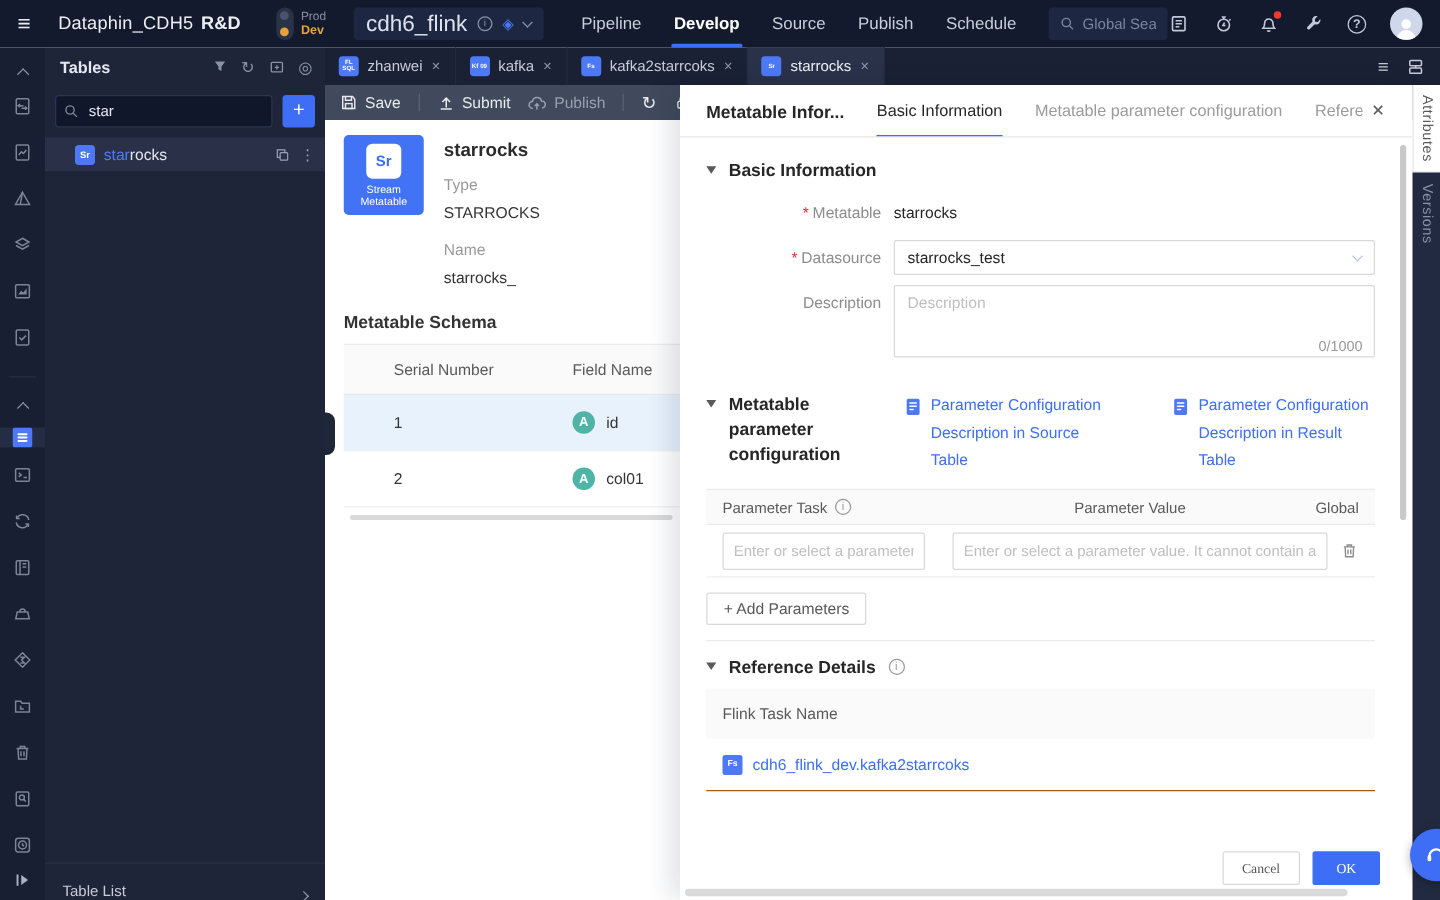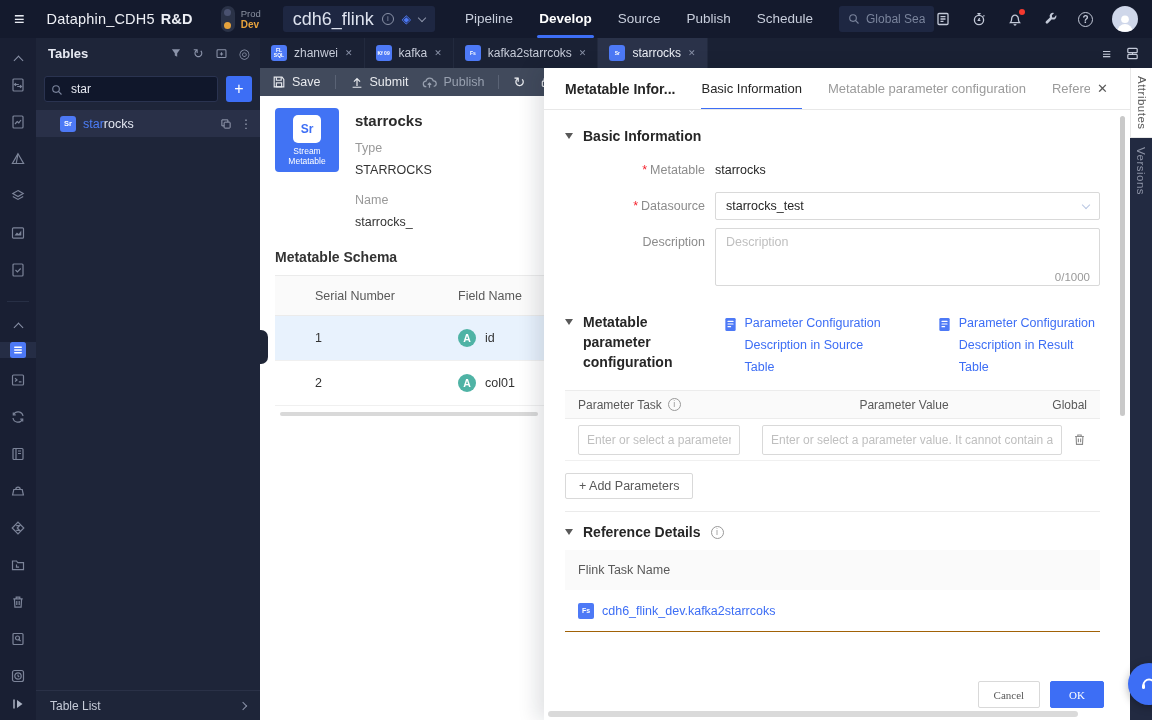--- a/index.html
+++ b/index.html
@@ -68,21 +68,21 @@
   .psearch input { width:100%; height:26px; background:#10172b; border:1px solid #2a3350; border-radius:3px; color:#e6e9f2; font-size:12px; padding:0 8px 0 26px; outline:none; font-family:"Liberation Sans",sans-serif; }
   .psearch .mag { position:absolute; left:7px; top:6px; color:#7a849c; }
   .plusbtn { width:26px; height:26px; background:#3d6ef5; border-radius:3px; color:#fff; font-size:16px; display:flex; align-items:center; justify-content:center; cursor:pointer; flex:none; }
   .tree-item { height:27px; background:#293048; display:flex; align-items:center; padding:0 8px 0 24px; gap:7px; cursor:pointer; }
   .tree-item .badge-sq { width:16px; height:16px; font-size:7.5px; flex:none; }
   .tree-item .nm { font-size:12.5px; white-space:nowrap; }
   .nm .hl { color:#4c7df7; }
   .nm .rest { color:#e2e6f0; }
   .tree-item .tic { margin-left:auto; color:#9aa1b5; display:flex; gap:8px; align-items:center; }
   .kebab { font-size:12px; }
-  .panel-footer { position:absolute; left:0; right:0; bottom:0; height:30px; border-top:1px solid #2a3147; display:flex; align-items:center; padding:0 14px; background:#1e2539; }
+  .panel-footer { position:absolute; left:0; right:0; bottom:0; height:30px; border-top:1px solid #2a3147; display:flex; align-items:flex-end; padding:0 14px; background:#1e2539; }
   .panel-footer .lbl { color:#c6cbd8; font-size:12px; }
   .panel-footer .cv { margin-left:auto; color:#8a92a8; width:6px; height:6px; }
 
   
   .main { position:absolute; left:260px; top:38px; width:892px; height:682px; z-index:5; background:#fff; }
   .tabbar { height:30px; background:#1a2134; display:flex; align-items:stretch; }
   .tab { display:flex; align-items:center; gap:7px; padding:0 11px; border-right:1px solid #222a3e; cursor:pointer; }
   .tab .badge-sq { width:16px; height:16px; font-size:5px; line-height:5px; text-align:center; padding:1px; flex-wrap:wrap; }
   .tab .tlabel { color:#c6cbd8; font-size:12px; white-space:nowrap; }
   .tab .tx { color:#8a92a8; font-size:9px; }

